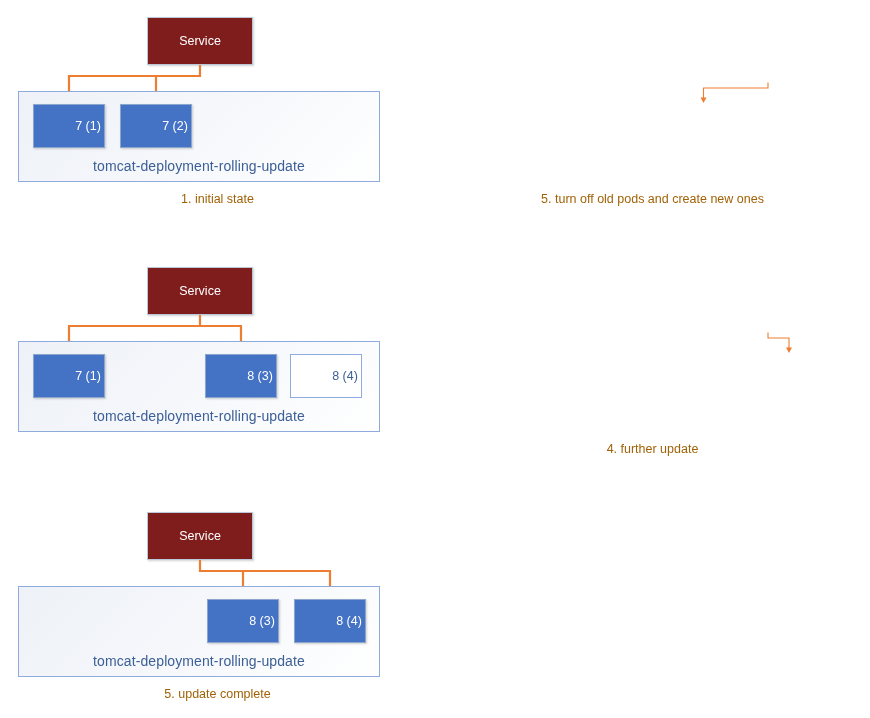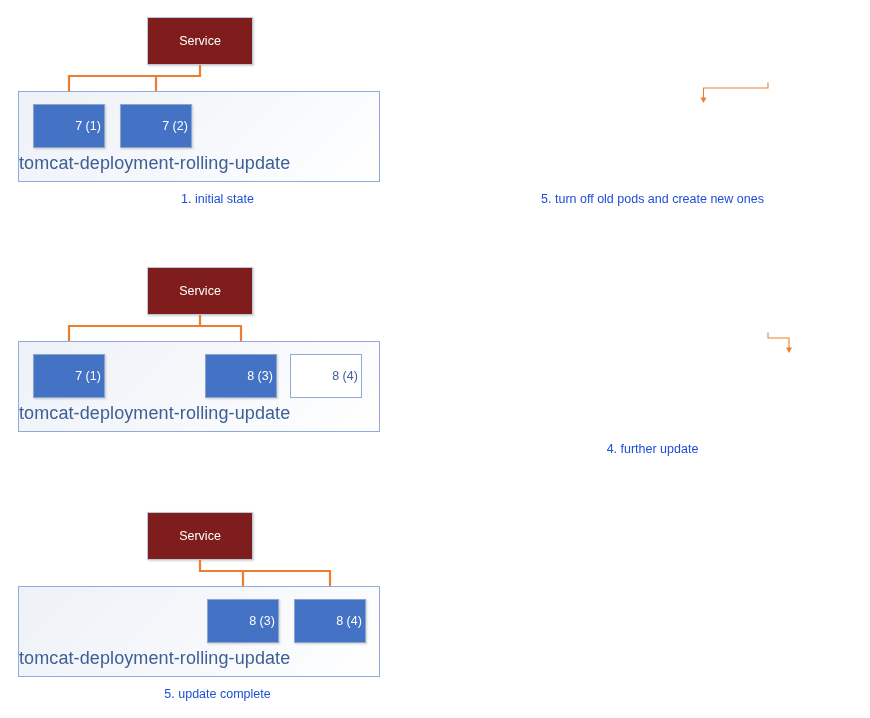--- a/index.html
+++ b/index.html
@@ -46,21 +46,22 @@
     position: absolute;
     box-sizing: border-box;
     border: 1px solid #8faadc;
     background: linear-gradient(135deg, #eef1f7 0%, #f7f9fc 60%, #ffffff 100%);
   }
   .deployment-label {
     position: absolute;
     left: 0;
     right: 0;
     bottom: 7px;
-    font-size: 18px;
+    text-align: center;
+    font-size: 14px;
     color: #3c5f96;
     letter-spacing: 0.1px;
   }
   
   .pod {
     position: absolute;
     width: 72px;
     height: 44px;
     box-sizing: border-box;
     display: flex;
@@ -97,21 +98,21 @@
   }
   .wire-head {
     fill: #ed7d31;
   }
   .caption {
     position: absolute;
     left: 0;
     width: 435px;
     text-align: center;
     font-size: 12.5px;
-    color: #1d4ed8;
+    color: #a16207;
   }
 </style>
 </head>
 <body>
 
 <div class="panel" style="left:0px; top:0px;">
   <div class="stage">
     <div class="service-box" style="left:147px; top:17px;">
       <span>Service</span>
     </div>

